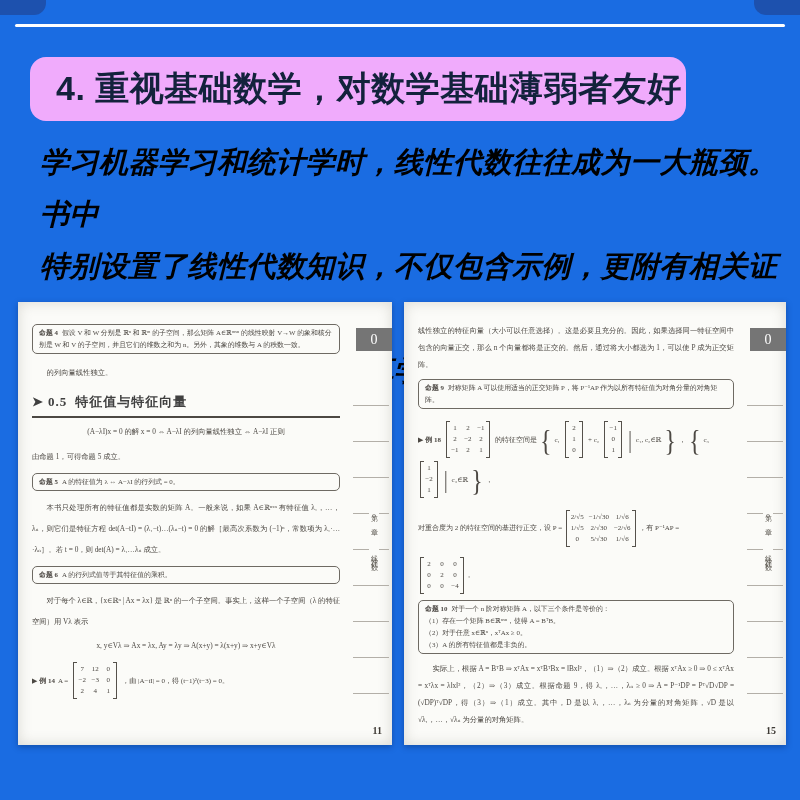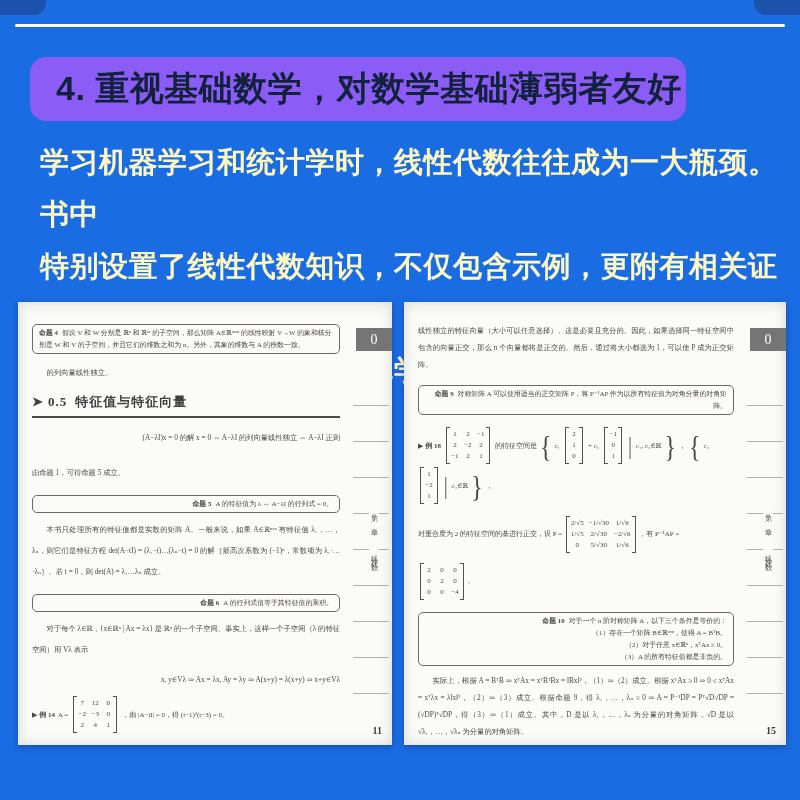--- a/index.html
+++ b/index.html
@@ -9,26 +9,26 @@
     font-family:"Liberation Sans","DejaVu Sans",sans-serif;
   }
   
   .corner{position:absolute;top:0;width:46px;height:15px;background:#1d51ae;}
   .corner.left{left:0;border-radius:0 0 12px 0;}
   .corner.right{right:0;border-radius:0 0 0 12px;}
   .topline{position:absolute;top:24px;left:15px;right:15px;height:3px;background:#ffffff;border-radius:2px;}
   
   .banner{
     position:absolute;left:30px;top:57px;width:656px;height:64px;
-    background:#8b5cf6;border-radius:16px;display:flex;align-items:center;
+    background:#f0abfc;border-radius:16px;display:flex;align-items:center;
     padding-left:26px;box-sizing:border-box;
   }
   .banner span{font-size:34px;font-weight:700;color:#13223c;letter-spacing:0.5px;}
   
-  .intro{position:absolute;left:40px;top:136px;color:#fef9c3;}
+  .intro{position:absolute;left:40px;top:136px;color:#000000;font-style:italic;}
   .intro div{font-size:29px;line-height:52px;font-weight:600;letter-spacing:0.5px;}
   
   .page{
     position:absolute;top:302px;height:443px;background:#fbfbf8;overflow:hidden;
     font-family:"Liberation Serif","DejaVu Serif",serif;color:#4c4843;
     box-shadow:inset 0 0 14px rgba(100,95,80,.22), 0 2px 6px rgba(0,25,70,.35);
   }
   .page.left{left:18px;width:374px;}
   .page.right{left:404px;width:382px;}
   .page-body{
@@ -77,21 +77,21 @@
     position:absolute;top:68px;bottom:44px;right:3px;width:36px;
     background:repeating-linear-gradient(to bottom,transparent 0 35px,#b3afa8 35px 36px);
   }
   .vtext{
     position:absolute;top:45%;right:13px;background:#fbfbf8;
     writing-mode:vertical-rl;text-orientation:upright;
     font-size:7px;color:#5a564f;letter-spacing:3px;padding:8px 0;
   }
   .vtext .sub{margin-top:12px;}
   .pagenum{position:absolute;bottom:9px;right:10px;font-size:10px;font-weight:700;color:#3e3a35;}
-  .mt2{margin-top:16px;}.mt4{margin-top:12px;text-align:right;}.mt6{margin-top:6px;}
+  .mt2{margin-top:6px;}.mt4{margin-top:6px;}.mt6{margin-top:6px;}
   .mt8{margin-top:8px;}.mt10{margin-top:10px;}.mt12{margin-top:12px;}
 </style>
 </head>
 <body>
 
 <div class="canvas">
 
   <div class="corner left"></div>
   <div class="corner right"></div>
   <div class="topline"></div>

